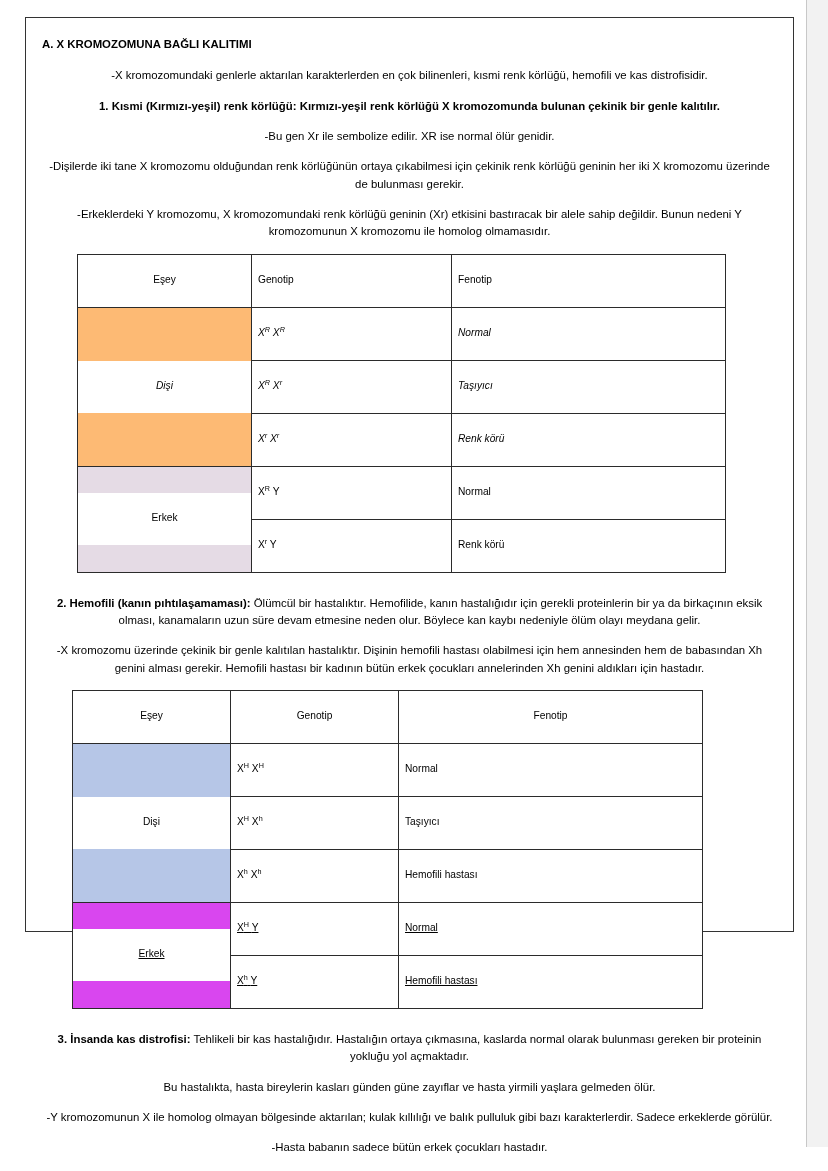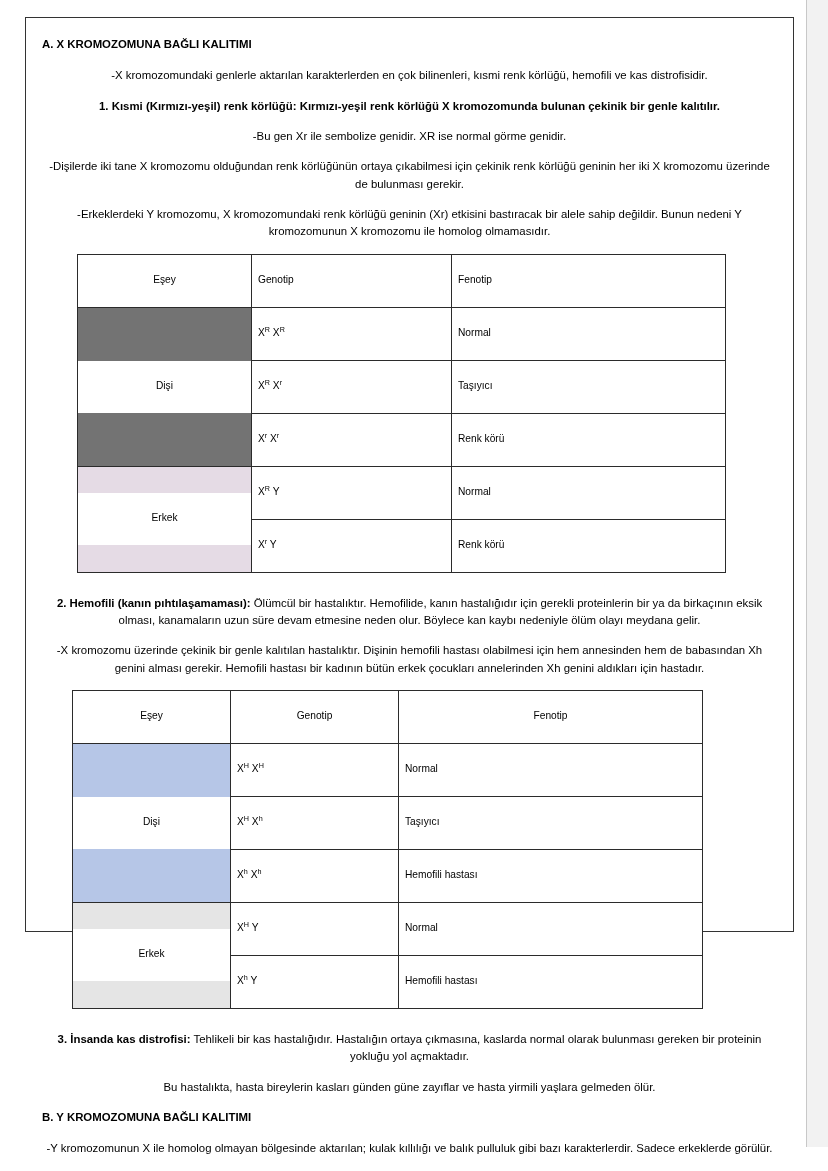--- a/index.html
+++ b/index.html
@@ -87,28 +87,28 @@
     display: block;
     padding: 19px 6px;
     line-height: 1.25;
     min-height: 14px;
   }
   .band.center { text-align: center; }
   .band.left   { text-align: left; }
 
   
   .t1 .head td     { background: #f5c5a2; height: 26px; }
-  .t1 .fem  td     { background: #737373; }
+  .t1 .fem  td     { background: #fdba74; font-style: italic; }
   .t1 .mal  td     { background: #e5dbe5; }
   .t1 .labelcell   { vertical-align: middle; }
 
   
   .t2 .head td     { background: #f5c5a2; height: 26px; }
   .t2 .fem  td     { background: #b6c6e7; }
-  .t2 .mal  td     { background: #e5e5e5; }
+  .t2 .mal  td     { background: #d946ef; text-decoration: underline; }
 
   sup {
     font-size: 7.2px;
     vertical-align: super;
     line-height: 0;
   }
 
   
   .tbl-wrap-1 { padding-left: 35px; margin-bottom: 22px; }
   .tbl-wrap-2 { padding-left: 30px; margin-bottom: 22px; }
@@ -122,21 +122,21 @@
 
   <div class="page">
     <div class="doc-body">
 
       <p class="hdr">A. X KROMOZOMUNA BAĞLI KALITIMI</p>
 
       <p class="para">-X kromozomundaki genlerle aktarılan karakterlerden en çok bilinenleri, kısmi renk körlüğü, hemofili ve kas distrofisidir.</p>
 
       <p class="para lead">1. Kısmi (Kırmızı-yeşil) renk körlüğü: Kırmızı-yeşil renk körlüğü X kromozomunda bulunan çekinik bir genle kalıtılır.</p>
 
-      <p class="para">-Bu gen Xr ile sembolize genidir. XR ise normal görme genidir.</p>
+      <p class="para">-Bu gen Xr ile sembolize edilir. XR ise normal ölür genidir.</p>
 
       <p class="para">-Dişilerde iki tane X kromozomu olduğundan renk körlüğünün ortaya çıkabilmesi için çekinik renk körlüğü geninin her iki X kromozomu üzerinde de bulunması gerekir.</p>
 
 
       <p class="para"> -Erkeklerdeki Y kromozomu, X kromozomundaki renk körlüğü geninin (Xr) etkisini bastıracak bir alele sahip değildir. Bunun nedeni Y kromozomunun X kromozomu ile homolog olmamasıdır.</p>
 
       <div class="tbl-wrap-1">
         <table class="gt t1" style="width:648px;">
           <colgroup>
             <col style="width:174px">
@@ -283,21 +283,20 @@
           </tbody>
         </table>
       </div>
 
       <p class="para">
         <span class="lead"> 3. İnsanda kas distrofisi:</span><span> Tehlikeli bir kas hastalığıdır. Hastalığın ortaya çıkmasına, kaslarda normal olarak bulunması gereken bir proteinin yokluğu yol açmaktadır.</span>
       </p>
 
       <p class="para">Bu hastalıkta, hasta bireylerin kasları günden güne zayıflar ve hasta yirmili yaşlara gelmeden ölür.</p>
 
-      <p class="hdr">B. Y KROMOZOMUNA BAĞLI KALITIMI</p>
 
       <p class="para">-Y kromozomunun X ile homolog olmayan bölgesinde aktarılan; kulak kıllılığı ve balık pulluluk gibi bazı karakterlerdir. Sadece erkeklerde görülür.</p>
 
       <p class="para">-Hasta babanın sadece bütün erkek çocukları hastadır.</p>
 
 
     </div>
   </div>
 </div>
 

